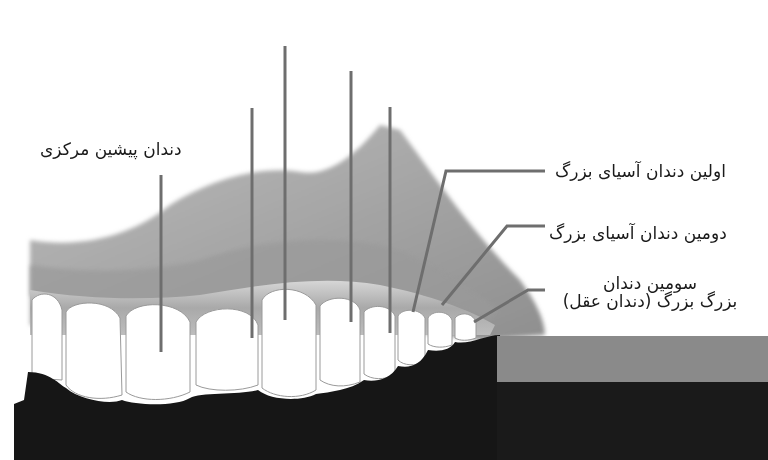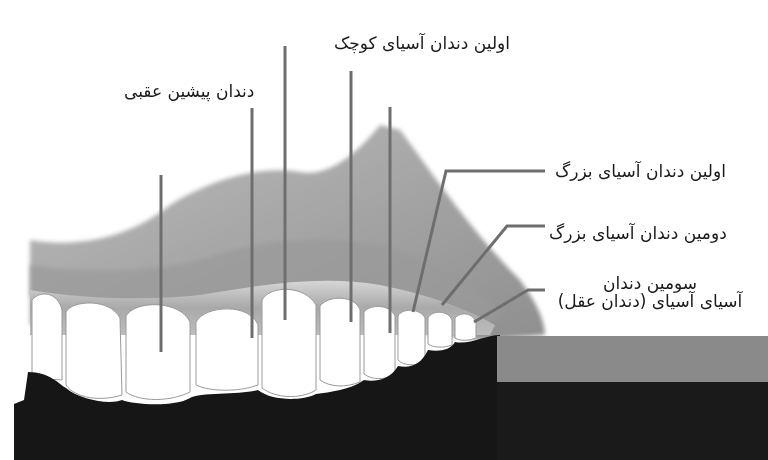--- a/index.html
+++ b/index.html
@@ -57,19 +57,18 @@
       <line x1="252" y1="108" x2="252" y2="338"></line>
       <line x1="285" y1="46" x2="285" y2="320"></line>
       <line x1="351" y1="71" x2="351" y2="322"></line>
       <line x1="390" y1="107" x2="390" y2="333"></line>
       <polyline points="545,171 446,171 413,312"></polyline>
       <polyline points="545,226 507,226 442,305"></polyline>
       <polyline points="545,290 528,290 474,322"></polyline>
     </g>
   </svg>
 
-  <div class="label" style="left:124px; top:80px;">دندان پیشین عقبی</div>
-  <div class="label" style="left:334px; top:32px;">اولین دندان آسیای کوچک</div>
+  <div class="label" style="left:40px; top:138px;">دندان پیشین مرکزی</div>
   <div class="label" style="left:555px; top:160px;">اولین دندان آسیای بزرگ</div>
   <div class="label" style="left:549px; top:214px;margin-top:8px;">دومین دندان آسیای بزرگ</div>
   <div class="label center" style="left:600px; top:256px; width:100px;margin-top:16px;">سومین دندان</div>
-  <div class="label center" style="left:555px; top:290px; width:190px;">آسیای آسیای (دندان عقل)</div>
+  <div class="label center" style="left:555px; top:290px; width:190px;">بزرگ بزرگ (دندان عقل)</div>
 </div>
 
 </body></html>

